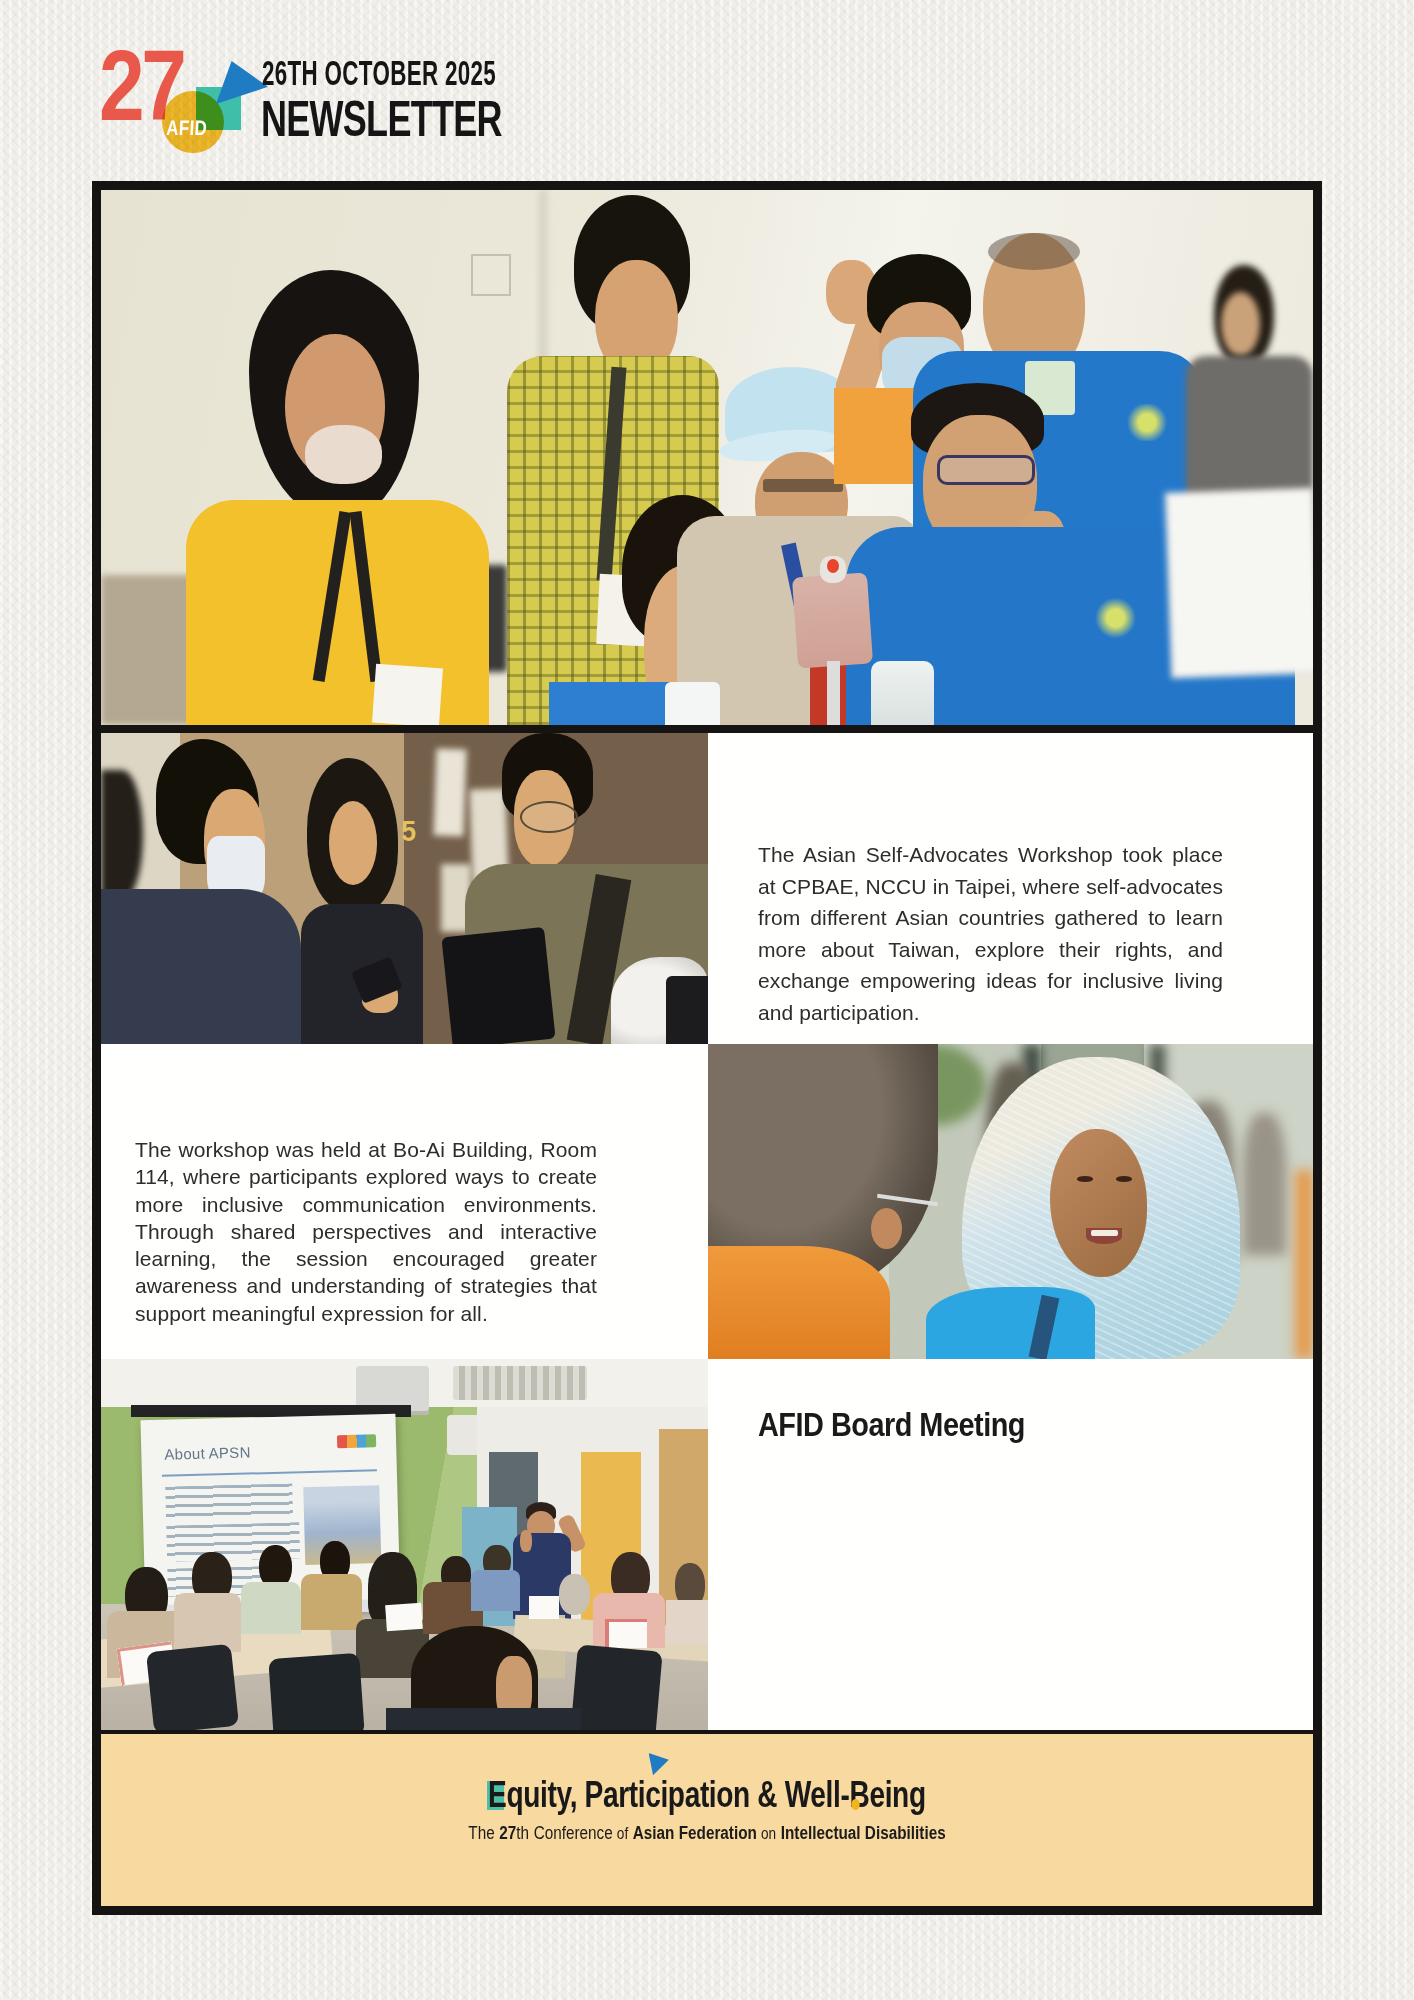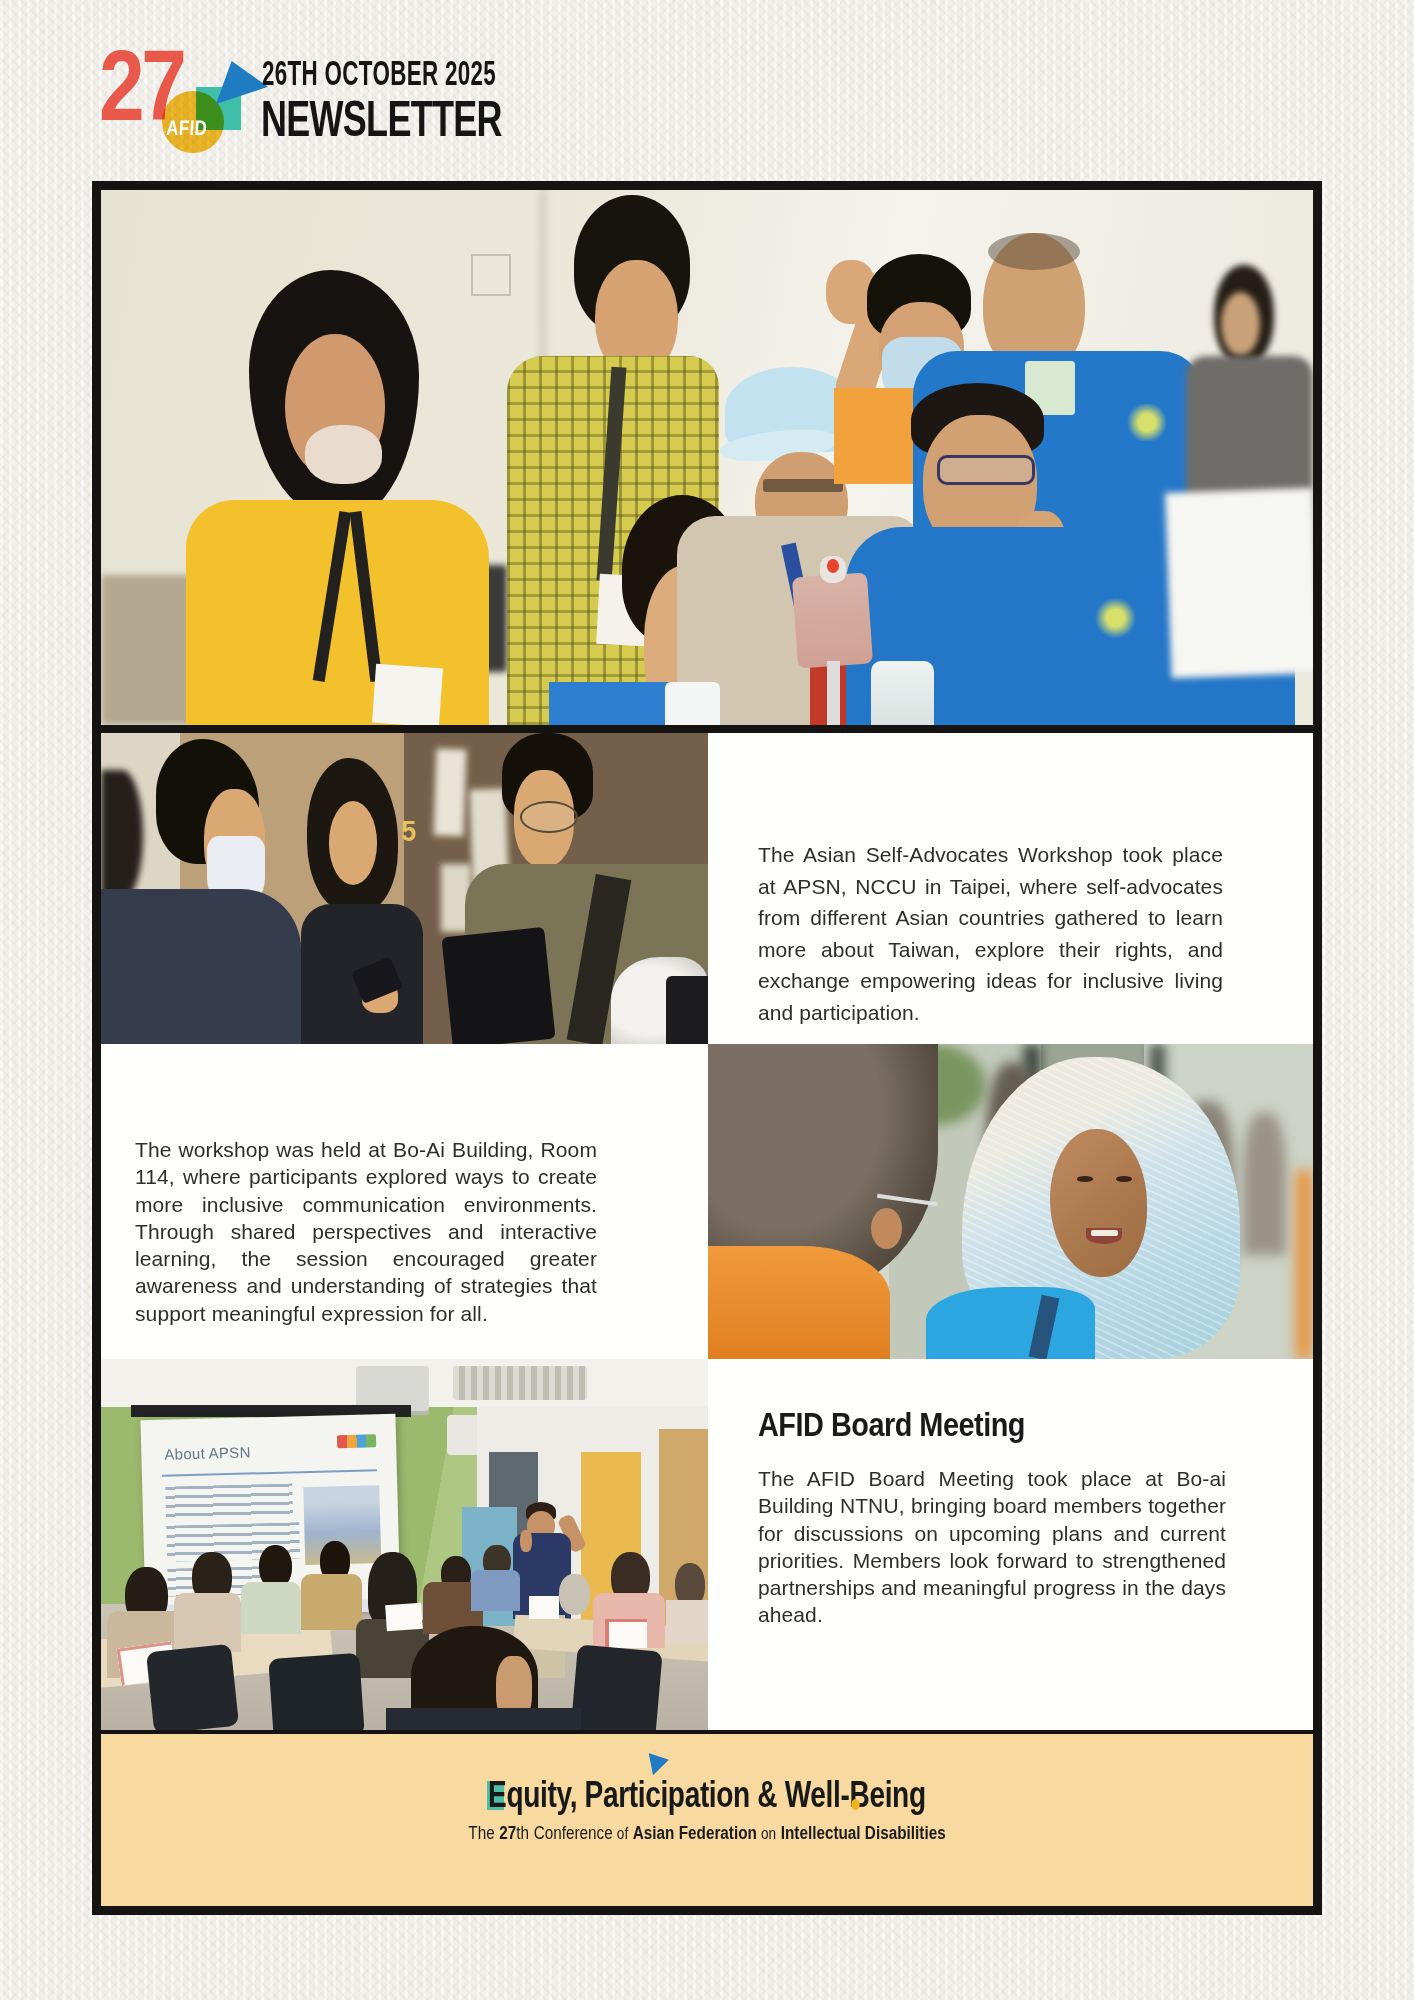--- a/index.html
+++ b/index.html
@@ -159,21 +159,21 @@
     <div class="a" style="left:66%;top:0;width:15%;height:28%;background:#15100a;border-radius:46% 46% 30% 30%"></div>
     <div class="a" style="left:68%;top:12%;width:10%;height:31%;background:#d9a873;border-radius:45%"></div>
     <div class="a" style="left:69%;top:22%;width:9%;height:9%;border:2px solid #564b38;border-radius:50%;background:rgba(230,230,220,.15)"></div>
     <div class="a" style="left:60%;top:42%;width:40%;height:58%;background:#7b7456;border-radius:40px 0 0 0"></div>
     <div class="a" style="left:79%;top:46%;width:6%;height:54%;background:#2a2620;transform:rotate(10deg)"></div>
     <div class="a" style="left:57%;top:64%;width:17%;height:36%;background:#141416;border-radius:6px;transform:rotate(-6deg)"></div>
     <div class="a" style="left:84%;top:72%;width:16%;height:28%;background:radial-gradient(ellipse at 40% 50%,#f2f1ee 55%,#d8d6d0 80%);border-radius:50% 30% 0 0"></div>
     <div class="a" style="left:93%;top:78%;width:7%;height:22%;background:#1c1c1e;border-radius:6px 0 0 0"></div>
   </figure>
   <section class="panel" style="left:607px;top:543px;width:605px;height:311px">
-    <p class="body-text" style="left:50px;top:106px;width:465px;margin:0">The Asian Self-Advocates Workshop took place at APSN, NCCU in Taipei, where self-advocates from different Asian countries gathered to learn more about Taiwan, explore their rights, and exchange empowering ideas for inclusive living and participation.</p>
+    <p class="body-text" style="left:50px;top:106px;width:465px;margin:0">The Asian Self-Advocates Workshop took place at CPBAE, NCCU in Taipei, where self-advocates from different Asian countries gathered to learn more about Taiwan, explore their rights, and exchange empowering ideas for inclusive living and participation.</p>
   </section>
 
   <section class="panel" style="left:0;top:854px;width:607px;height:315px">
     <p class="body-text lh-tight" style="left:34px;top:92px;width:462px;margin:0">The workshop was held at Bo-Ai Building, Room 114, where participants explored ways to create more inclusive communication environments. Through shared perspectives and interactive learning, the session encouraged greater awareness and understanding of strategies that support meaningful expression for all.</p>
   </section>
   <figure class="photo" style="left:607px;top:854px;width:605px;height:315px;margin:0" role="img" aria-label="Woman in a light blue hijab smiling while speaking with another participant in an orange shirt">
     <div class="a" style="inset:0;background:linear-gradient(90deg,#edece6 0 8%,#d3d8cb 8% 30%,#c2c9ba 30% 55%,#9aa594 55% 72%,#cdd3c6 72% 100%)"></div>
     <div class="a soft2" style="left:52%;top:0;width:3%;height:70%;background:#3f4a42"></div>
     <div class="a soft2" style="left:73%;top:0;width:2.6%;height:62%;background:#4a5349"></div>
     <div class="a soft2" style="left:28%;top:0;width:18%;height:26%;background:#7a9660;border-radius:50%"></div>
@@ -260,20 +260,19 @@
     <div class="a" style="left:28%;top:80%;width:15%;height:22%;background:#1f2428;border-radius:10px;transform:rotate(-4deg)"></div>
     <div class="a" style="left:78%;top:78%;width:14%;height:24%;background:#22262b;border-radius:10px;transform:rotate(5deg)"></div>
     <div class="a" style="left:51%;top:72%;width:21%;height:28%;background:#1f1810;border-radius:48% 48% 10% 10%"></div>
     <div class="a" style="left:65%;top:80%;width:6%;height:18%;background:#c99b6e;border-radius:40%"></div>
     <div class="a" style="left:47%;top:94%;width:32%;height:6%;background:#262b33"></div>
   </figure>
   <section class="panel" style="left:607px;top:1169px;width:605px;height:371px">
     <div class="a" style="left:50px;top:47px">
       <div class="h-cond">AFID Board Meeting</div>
     </div>
-    <p class="body-text lh-tight" style="left:50px;top:106px;width:468px;margin:0">The AFID Board Meeting took place at Bo-ai Building NTNU, bringing board members together for discussions on upcoming plans and current priorities. Members look forward to strengthened partnerships and meaningful progress in the days ahead.</p>
   </section>
 
   <footer class="a fband">
     <div class="ftitle"><span class="deco-e">E</span><span>quity, Partic</span><span class="deco-i">i</span><span>pation &amp; Well-</span><span class="deco-b">B</span><span>eing</span></div>
     <div class="fsub"><span class="su-reg">The</span><span class="su-bold g">27</span><span class="su-reg">th</span><span class="su-reg g">Conference</span><span class="su-small g">of</span><span class="su-bold g">Asian Federation</span><span class="su-small g">on</span><span class="su-bold g">Intellectual Disabilities</span></div>
   </footer>
 </main>
 
 </body></html>

